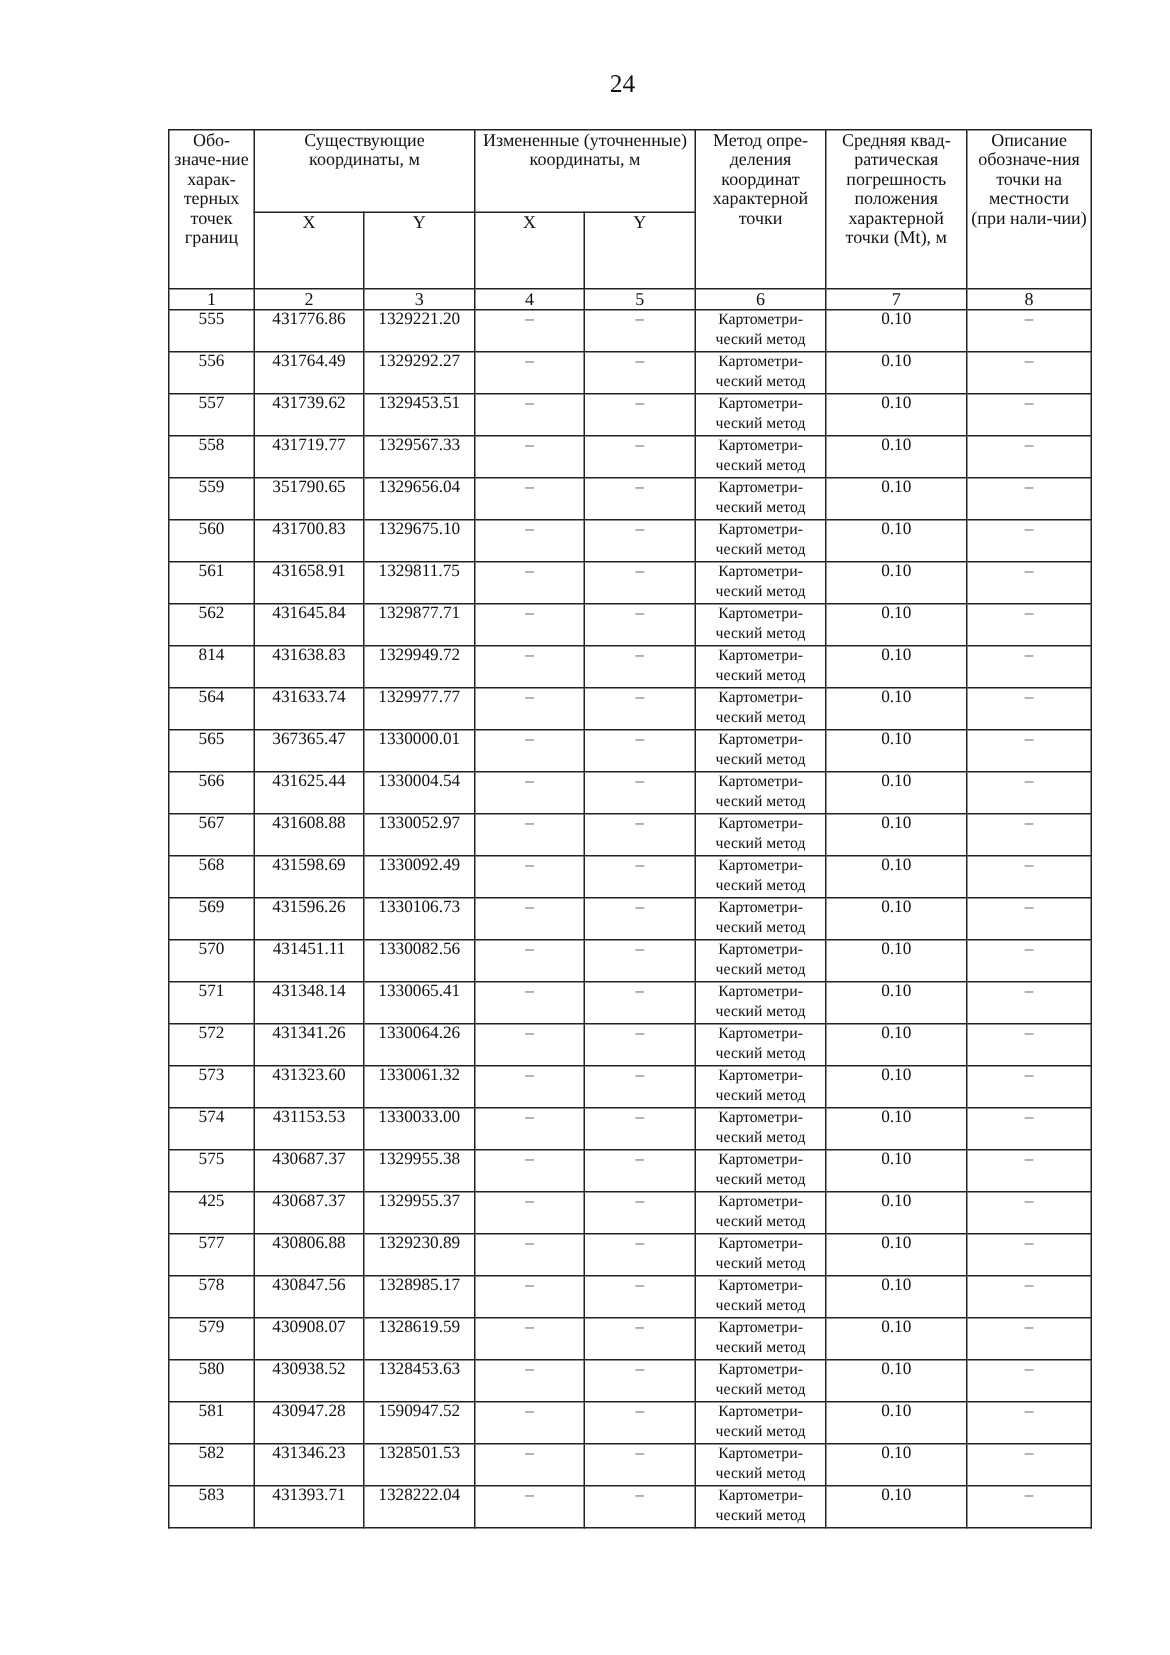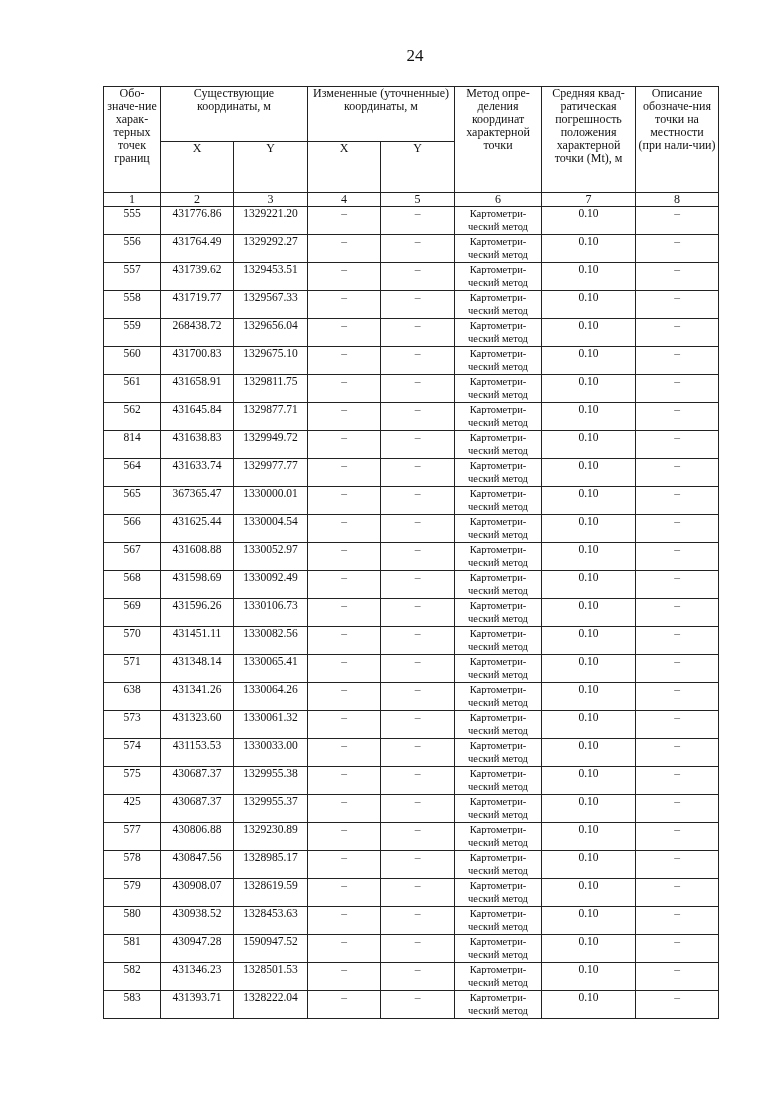--- a/index.html
+++ b/index.html
@@ -1,18 +1,18 @@
 <!DOCTYPE html>
 <html><head>
 <meta charset="utf-8">
 <style>
   html, body { margin:0; padding:0; background:#fff; }
   body { width:780px; height:1103px; position:relative; font-family:"Liberation Serif", serif; color:#111; }
   .page-num { position:absolute; top:46px; left:0; width:780px; text-align:center; font-size:17px;padding-left:25px; }
-  table { position:absolute; top:86px; left:103px; border-collapse:collapse; table-layout:fixed; width:615px; font-size:11.5px; }
+  table { position:absolute; top:86px; left:112px; border-collapse:collapse; table-layout:fixed; width:615px; font-size:11.5px; }
   td, th { border:1px solid #222; padding:0 2px; text-align:center; vertical-align:top; font-weight:normal; line-height:13px; }
   th { font-size:12px; }
   .hdr-top th { height:auto; }
   tr.numrow td { height:13px; line-height:12px; font-size:12px; }
   tr.row td { height:27px; }
   .dash { color:#555; }
   .method { font-size:10.5px; line-height:13px; }
 </style>
 </head>
 <body>
@@ -92,21 +92,21 @@
         <td>431719.77</td>
         <td>1329567.33</td>
         <td class="dash">–</td>
         <td class="dash">–</td>
         <td class="method">Картометри-ческий метод</td>
         <td>0.10</td>
         <td class="dash">–</td>
       </tr>
       <tr class="row">
         <td>559</td>
-        <td>268438.72</td>
+        <td>351790.65</td>
         <td>1329656.04</td>
         <td class="dash">–</td>
         <td class="dash">–</td>
         <td class="method">Картометри-ческий метод</td>
         <td>0.10</td>
         <td class="dash">–</td>
       </tr>
       <tr class="row">
         <td>560</td>
         <td>431700.83</td>
@@ -221,21 +221,21 @@
         <td>571</td>
         <td>431348.14</td>
         <td>1330065.41</td>
         <td class="dash">–</td>
         <td class="dash">–</td>
         <td class="method">Картометри-ческий метод</td>
         <td>0.10</td>
         <td class="dash">–</td>
       </tr>
       <tr class="row">
-        <td>638</td>
+        <td>572</td>
         <td>431341.26</td>
         <td>1330064.26</td>
         <td class="dash">–</td>
         <td class="dash">–</td>
         <td class="method">Картометри-ческий метод</td>
         <td>0.10</td>
         <td class="dash">–</td>
       </tr>
       <tr class="row">
         <td>573</td>

